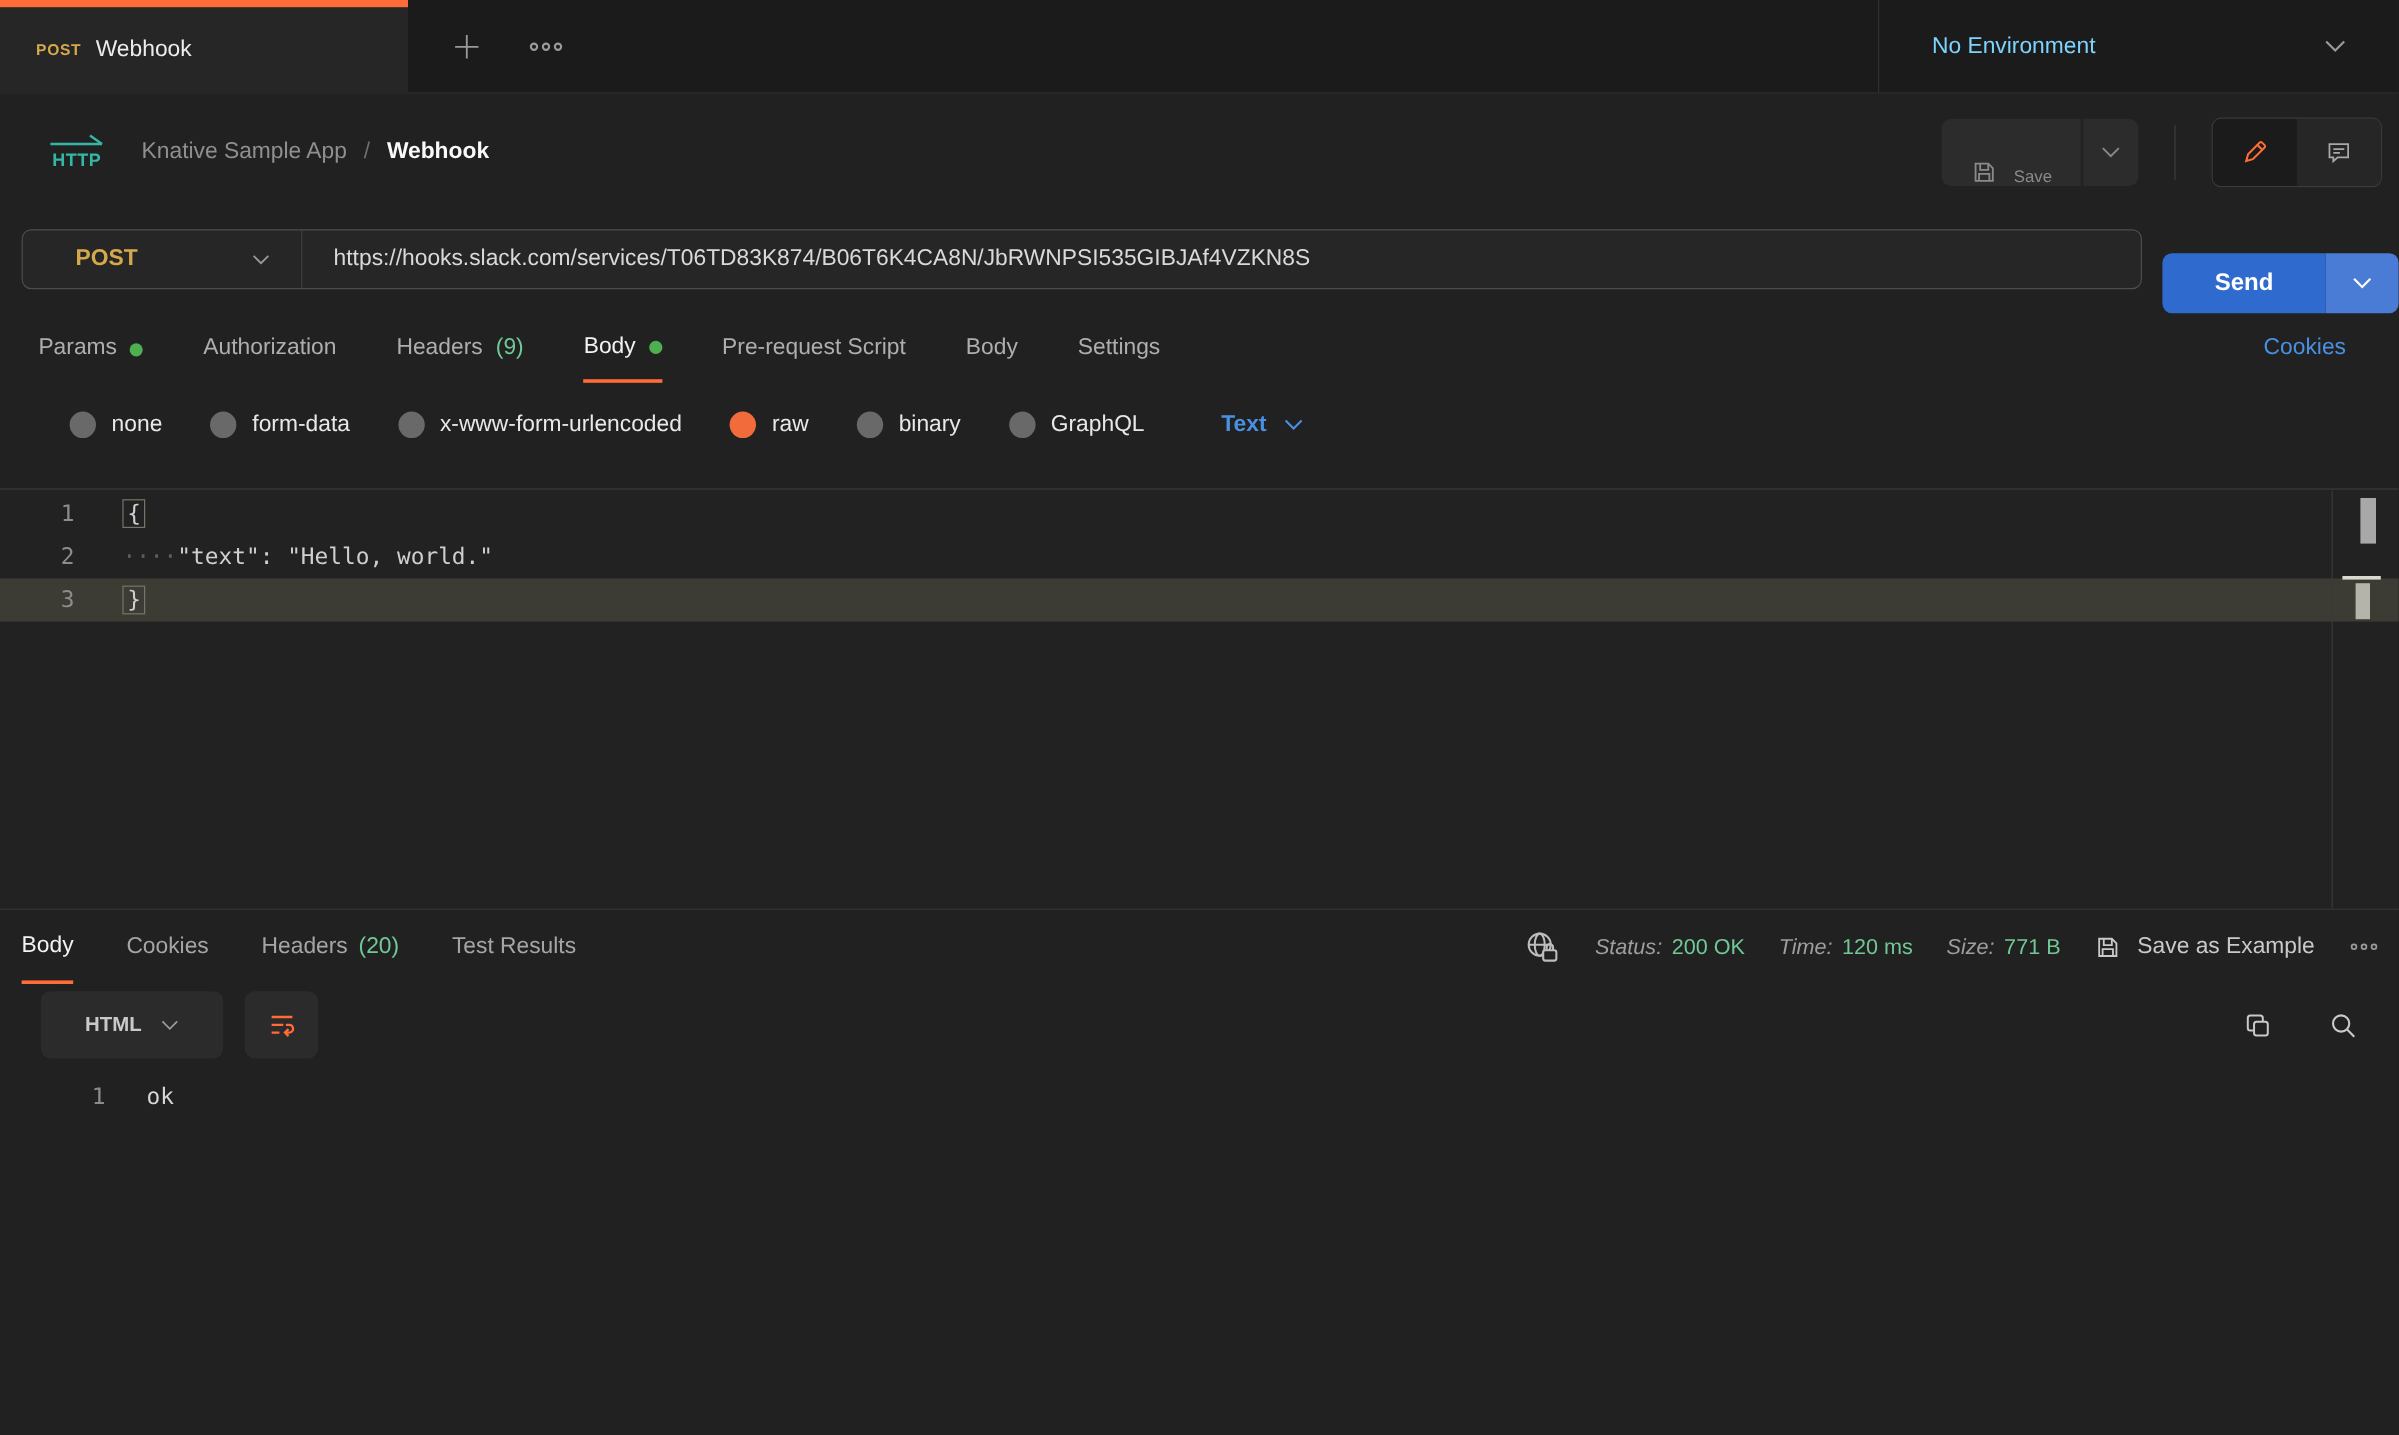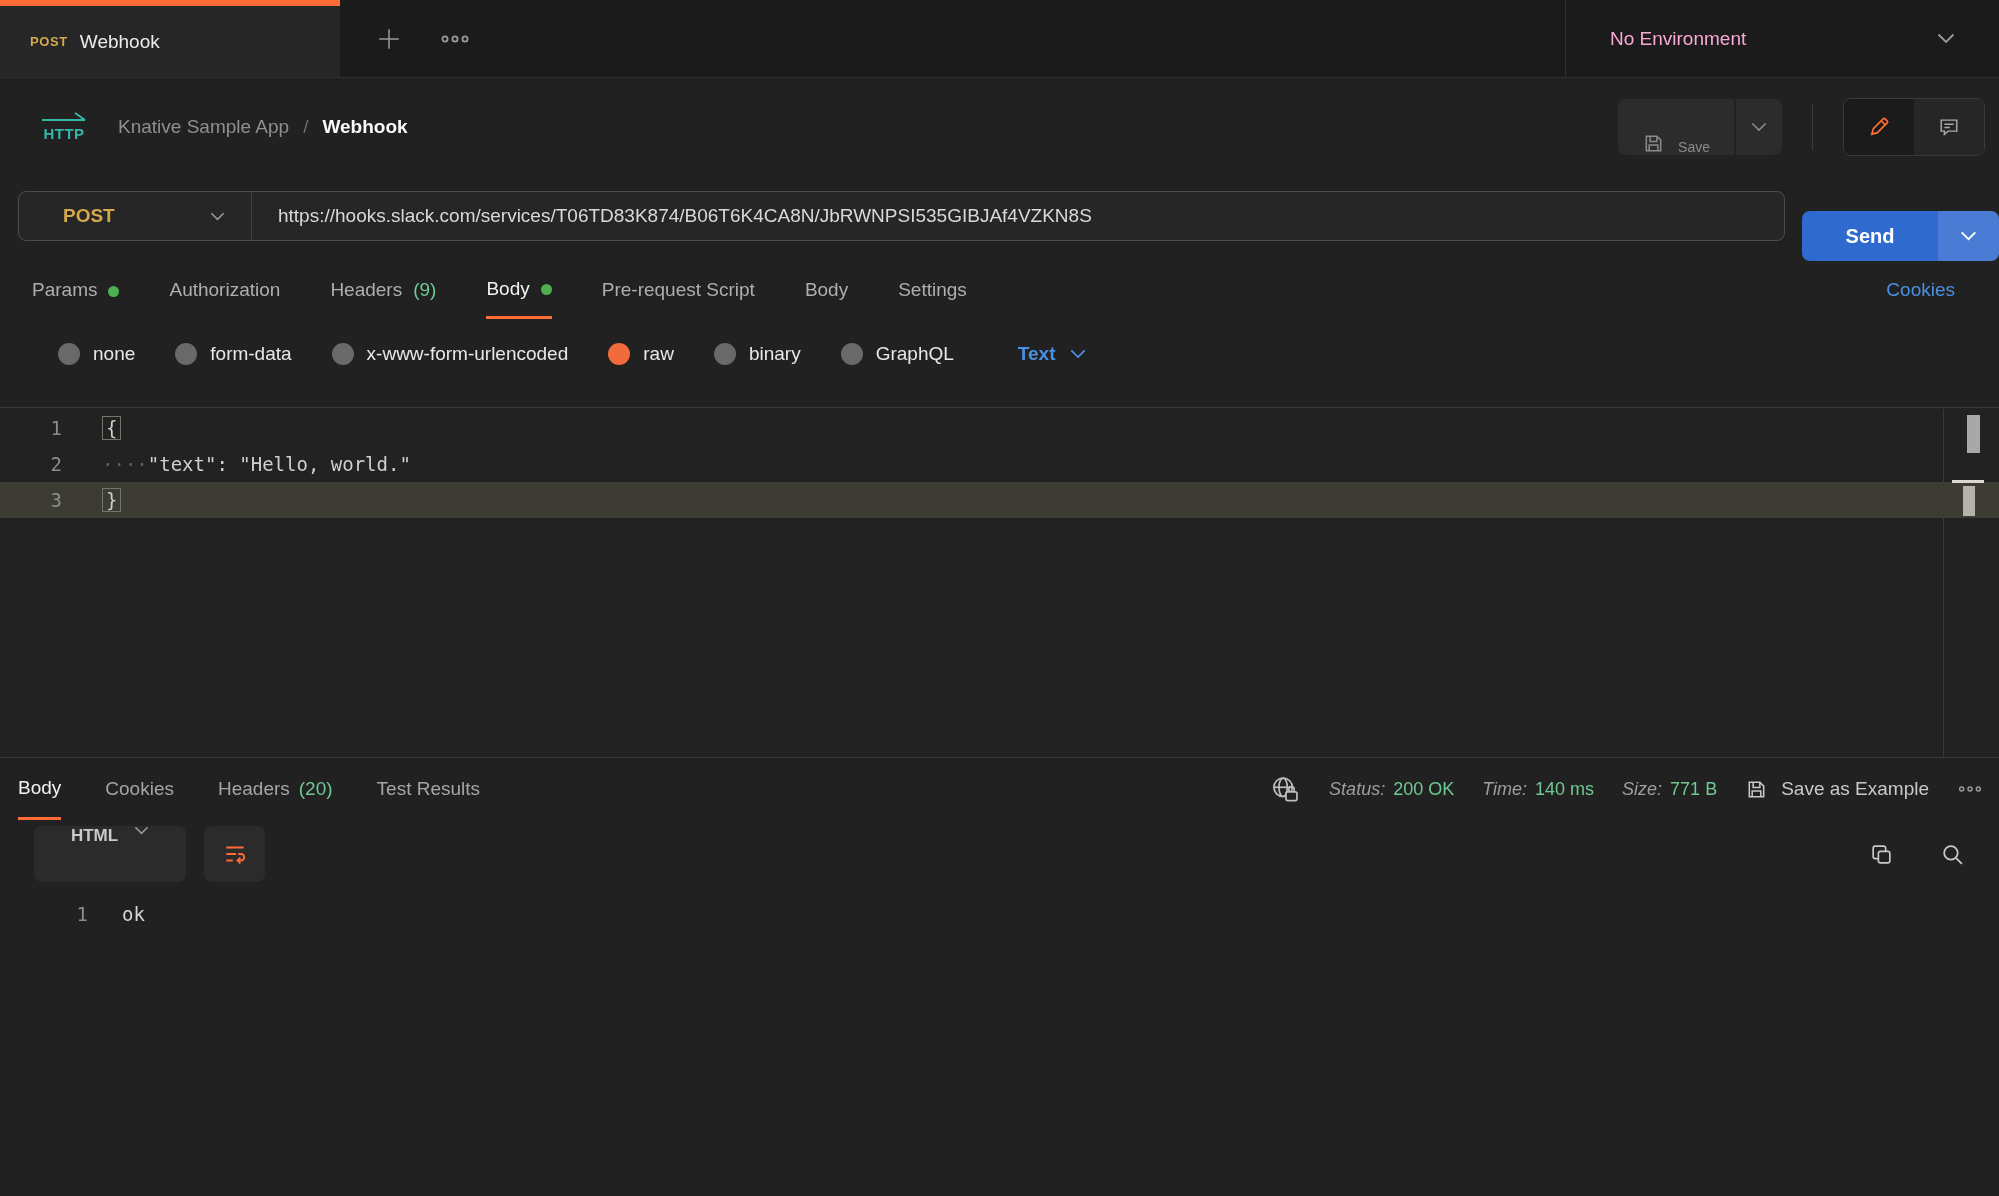--- a/index.html
+++ b/index.html
@@ -14,21 +14,21 @@
   button { background:none; border:none; font:inherit; color:inherit; cursor:pointer; }
   svg { display:block; }
 
   
   .tabbar { height:78px; background:#1B1B1B; border-bottom:1px solid #2F2F2F; display:flex; align-items:stretch; }
   .tab-active { width:340px; background:#262626; border-top:6px solid #FF6C37; display:flex; align-items:center; gap:12px; padding:0 30px; cursor:pointer; }
   .tab-method { font-size:13px; font-weight:700; letter-spacing:.6px; color:#D5A94B; }
   .tab-title { font-size:19px; color:#ECECEC; }
   .tabstrip-actions { display:flex; align-items:center; gap:38px; padding-left:36px; color:#9A9A9A; }
   .env-selector { margin-left:auto; width:434px; border-left:1px solid #2F2F2F; display:flex; align-items:center; justify-content:space-between; padding:0 44px; cursor:pointer; }
-  .env-label { font-size:19px; color:#f9a8d4; }
+  .env-label { font-size:19px; color:#7dd3fc; }
 
   
   .req-header { height:97px; display:flex; align-items:center; padding:0 14px 0 40px; }
   .http-badge { display:flex; flex-direction:column; align-items:center; gap:3px; margin-right:30px; }
   .http-label { font-size:15px; font-weight:700; letter-spacing:.4px; color:#34B7A7; }
   .crumbs { display:flex; align-items:center; gap:14px; }
   .crumb-collection { font-size:19px; color:#8F8F8F; cursor:pointer; }
   .crumb-sep { font-size:19px; color:#6E6E6E; }
   .crumb-request { font-size:19px; font-weight:600; color:#FAFAFA; cursor:pointer; }
   .header-actions { margin-left:auto; display:flex; align-items:center; }
@@ -85,21 +85,21 @@
   .resp-tab { display:flex; align-items:center; gap:9px; color:#A5A5A5; font-size:19px; cursor:pointer; }
   .resp-tab.active { color:#F2F2F2; border-bottom:3px solid #FF6C37; }
   .resp-meta { margin-left:auto; display:flex; align-items:center; gap:28px; font-size:18px; }
   .meta-label { color:#9E9E9E;font-style:italic; }
   .meta-val { color:#70C995; margin-left:8px; }
   .save-example { display:flex; align-items:center; gap:13px; color:#C9C9C9; font-size:19px; }
   .resp-toolbar { height:68px; display:flex; align-items:center; padding-left:16px; }
   .seg { display:flex; align-items:stretch; height:56px; background:#2B2B2B; border-radius:8px; }
   .seg-item { padding:0 28px; display:flex; align-items:center; color:#9E9E9E; font-size:18px; }
   .seg-item.active { background:#3D3D3D; color:#EDEDED; border-radius:8px; }
-  .fmt-select { margin-left:18px; height:56px; width:152px; background:#2B2B2B; border-radius:8px; display:flex; align-items:flex-start; justify-content:center; gap:16px; color:#C9C9C9; font-size:17px; font-weight:600; cursor:pointer; }
+  .fmt-select { margin-left:18px; height:56px; width:152px; background:#2B2B2B; border-radius:8px; display:flex; align-items:center; justify-content:center; gap:16px; color:#C9C9C9; font-size:17px; font-weight:600; cursor:pointer; }
   .wrap-btn { margin-left:18px; width:61px; height:56px; background:#2B2B2B; border-radius:8px; display:grid; place-items:center; }
   .resp-tools { margin-left:auto; display:flex; align-items:center; gap:46px; padding-right:34px; color:#C9C9C9; }
   .resp-body { display:flex; align-items:center; font-family:"DejaVu Sans Mono", monospace; font-size:19px; padding-top:12px; height:40px; }
   .resp-body .lnum { width:88px; }
   .rcode { margin-left:34px; color:#D6D6D6; }
 </style>
 </head>
 <body>
 
 <header class="tabbar">
@@ -301,21 +301,21 @@
             <ellipse cx="10.5" cy="10.5" rx="3.6" ry="8"></ellipse>
             <path d="M2.5 10.5h16"></path>
             <rect x="13" y="14.5" width="9.5" height="7.5" rx="1.5" fill="#212121"></rect>
             <path d="M15.5 14.5v-2.2a2.3 2.3 0 0 1 4.6 0v2.2"></path>
           </svg>
       </button>
       <span>
         <span class="meta-label">Status:</span><span class="meta-val">200 OK</span>
       </span>
       <span>
-        <span class="meta-label">Time:</span><span class="meta-val">140 ms</span>
+        <span class="meta-label">Time:</span><span class="meta-val">120 ms</span>
       </span>
       <span>
         <span class="meta-label">Size:</span><span class="meta-val">771 B</span>
       </span>
       <button class="save-example">
         <svg width="23" height="23" viewBox="0 0 24 24" fill="none" stroke="#C9C9C9" stroke-width="1.6">
             <path d="M4.5 4.5h11l4 4v11h-15z"></path>
             <path d="M8.5 4.5V10h7V4.5"></path>
             <path d="M7.5 19.5V13.5h9v6"></path>
           </svg>

